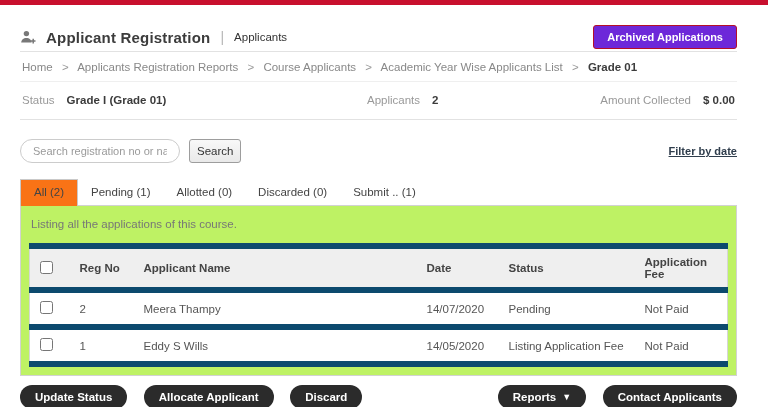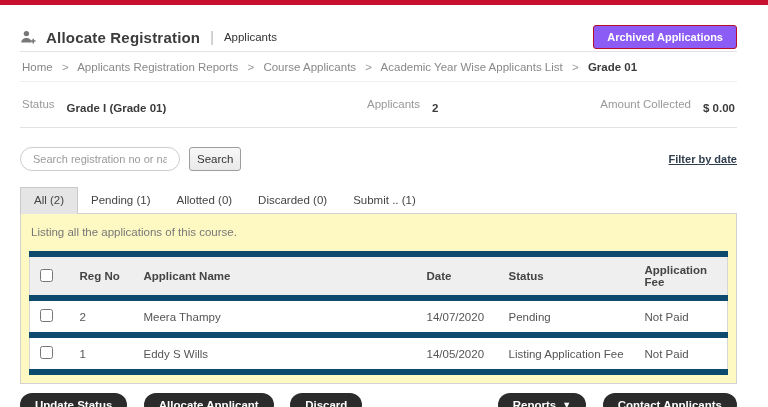--- a/index.html
+++ b/index.html
@@ -12,41 +12,41 @@
   .topbar { height: 5px; background: #c8102e; width: 100%; }
   .page { padding: 0 31px 0 20px; }
 
   
   .header { display: flex; align-items: center; padding-top: 18px; height: 46px; }
   .header .picon { display: inline-flex; margin-right: 9px; }
   .header h1 { font-size: 15px; font-weight: bold; color: #3c3c3c; letter-spacing: .2px; }
   .header .sep { color: #b5b5b5; margin: 0 10px; font-size: 14px; }
   .header .subtitle { font-size: 11.5px; color: #333; }
   .btn-red {
-    margin-left: auto; background: #8b5cf6; color: #fff; border: 1px solid #b50e29;
+    margin-left: auto; background: #6d28d9; color: #fff; border: 1px solid #b50e29;
     font-family: inherit; font-size: 11px; font-weight: bold; padding: 5px 13px;
     border-radius: 3px; cursor: pointer;
   }
   .hr { border-bottom: 1px solid #e2e2e2; }
   .hr.light { border-bottom: 1px solid #efefef; }
 
   
   .breadcrumb { padding: 9px 2px 8px; font-size: 11.5px; color: #888; }
   .bc-item { color: #888; cursor: pointer; }
   .bc-sep { margin: 0 6px; color: #999; }
   .bc-current { color: #3c3c3c; font-weight: bold; }
 
   
   .summary { display: flex; align-items: center; padding: 12px 2px 13px; font-size: 11.5px; }
   .summary .grp { display: flex; align-items: center; }
   .summary .grp.mid { position: absolute; left: 347px; }
   .summary { position: relative; }
   .summary .grp.right { margin-left: auto; }
   .lbl { color: #999; margin-right: 12px; }
-  .val { color: #3b3b3b; font-weight: bold; margin-top: 8px; }
+  .val { color: #3b3b3b; font-weight: bold; }
 
   
   .search-row { display: flex; align-items: center; margin: 19px 0 16px; }
   .search-input {
     width: 160px; height: 24px; border: 1px solid #ccc; border-radius: 13px;
     padding: 0 12px; font-family: inherit; font-size: 11px; color: #444; outline: none;
   }
   .search-input::placeholder { color: #9a9a9a; }
   .btn-search {
     margin-left: 9px; height: 24px; padding: 0 7px; font-family: inherit; font-size: 11.5px;
@@ -57,26 +57,26 @@
     margin-left: auto; font-size: 11px; font-weight: bold; color: #2f3d4c;
     text-decoration: underline; cursor: pointer;
   }
 
   
   .tabs { display: flex; align-items: flex-end; }
   .tab {
     font-size: 11.5px; color: #444; padding: 6px 13px 7px; cursor: pointer; position: relative;
   }
   .tab.active {
-    border: 1px solid #c9c9c9; border-bottom: none; background: #e5e5e5;
+    border: 1px solid #c9c9c9; border-bottom: none; background: #f97316;
     margin-bottom: -1px; z-index: 2; padding-bottom: 8px;
   }
 
   
-  .content-box { border: 1px solid #d2d2d2; background: #fef9c3; position: relative; z-index: 1; }
+  .content-box { border: 1px solid #d2d2d2; background: #bef264; position: relative; z-index: 1; }
   .listing-msg { font-size: 11.5px; color: #777; padding: 12px 10px 13px; }
   table { border-collapse: collapse; width: calc(100% - 16px); margin: 0 8px 8px; font-size: 11.5px; }
   table, th, td { border: 6px solid #0c4a6e; }
   th, td { border-left: none; border-right: none; }
   table { border: 1px solid #d6d6d6; }
   thead tr { background: #efefef; }
   th { text-align: left; font-weight: bold; color: #444; padding: 7px 8px; }
   td { color: #555; padding: 8px 8px; background: #fff; }
   .col-check { width: 42px; }
   .col-reg { width: 64px; }
@@ -104,21 +104,21 @@
 <div class="page">
 
   <div class="header">
     <span class="picon">
       <svg width="17" height="17" viewBox="0 0 17 17">
         <circle cx="6.4" cy="4.6" r="2.7" fill="#787878"></circle>
         <path d="M1.2 13.6c0-3 2.3-4.7 5.2-4.7s5.2 1.7 5.2 4.7z" fill="#787878"></path>
         <path d="M13.2 9.8v4.6 M10.9 12.1h4.6" stroke="#787878" stroke-width="1.5" fill="none"></path>
       </svg>
     </span>
-    <h1>Allocate Registration</h1>
+    <h1>Applicant Registration</h1>
     <span class="sep">|</span>
     <span class="subtitle">Applicants</span>
     <button class="btn-red">Archived Applications</button>
   </div>
 
   <div class="hr"></div>
 
   <div class="breadcrumb">
     <span class="bc-item">Home</span>
     <span class="bc-sep">&gt;</span>

